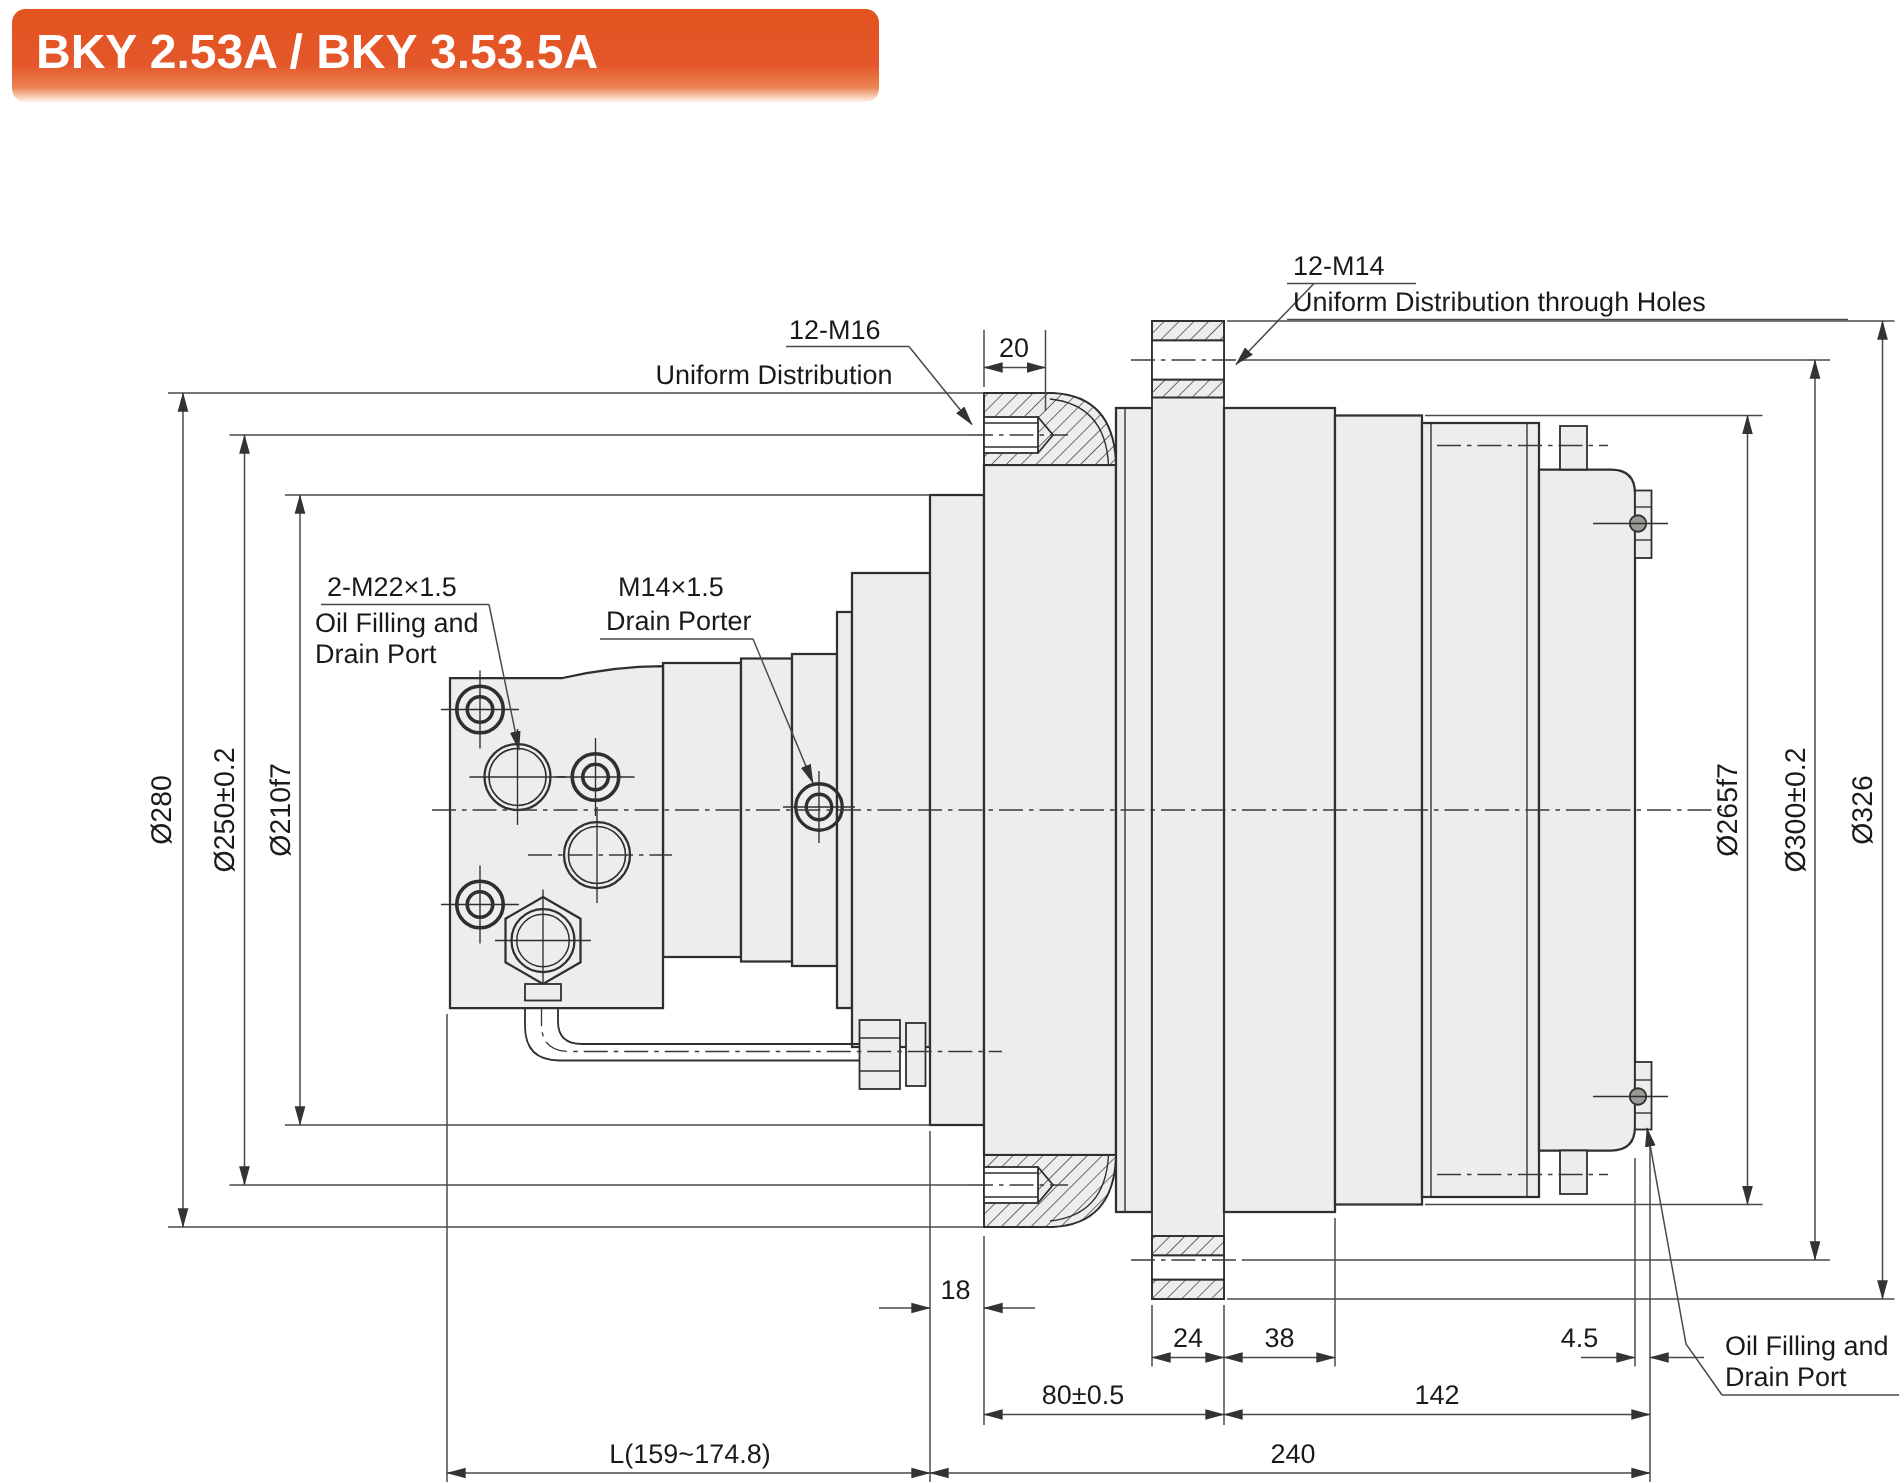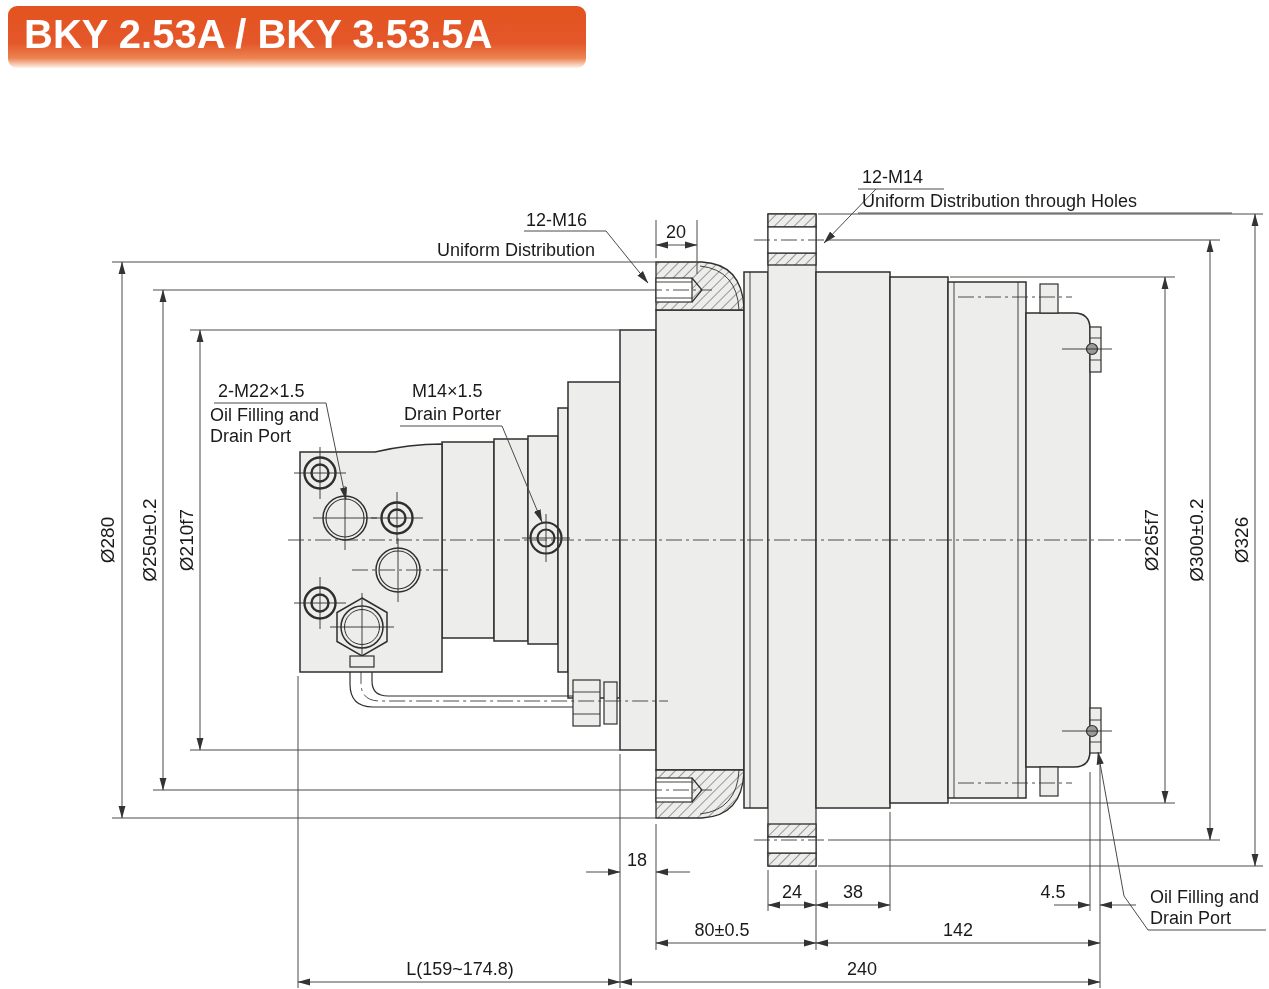--- a/index.html
+++ b/index.html
@@ -1,21 +1,21 @@
 <!DOCTYPE html>
 <html><head>
 <meta charset="utf-8">
 <style>
   html,body{margin:0;padding:0;background:#ffffff;}
   .stage{position:relative;width:1269px;height:989px;background:#ffffff;overflow:hidden;
          font-family:"Liberation Sans","DejaVu Sans",sans-serif;}
   .banner{position:absolute;left:8px;top:6px;width:578px;height:62px;border-radius:9px;
           background:linear-gradient(180deg,#e3531f 0%,#e4572a 60%,#ec8350 84%,#fdf2ea 100%);
           display:flex;align-items:center;}
-  .banner span{color:#ffffff;font-weight:bold;font-size:40px;letter-spacing:0px;padding:0 0 6px 16px;
+  .banner span{color:#ffffff;font-weight:bold;font-size:32px;letter-spacing:0px;padding:0 0 6px 16px;
                font-family:"Liberation Sans","DejaVu Sans",sans-serif;}
   svg text{font-family:"Liberation Sans","DejaVu Sans",sans-serif;font-size:18px;fill:#1a1a1a;}
   svg text.rot{font-size:19px;}
   .body-fill{fill:#ededeb;stroke:#2f2f2f;stroke-width:1.5;}
   .body-thin{fill:#ededeb;stroke:#2f2f2f;stroke-width:1.2;}
   .ln{stroke:#2f2f2f;stroke-width:1.2;fill:none;}
   .thin{stroke:#2f2f2f;stroke-width:0.9;fill:none;}
   .dim{stroke:#4a4a4a;stroke-width:1;fill:none;}
   .cl{stroke:#3a3a3a;stroke-width:0.9;fill:none;stroke-dasharray:16 4 3 4;}
   .hatchf{fill:url(#hatch);stroke:#2f2f2f;stroke-width:1.3;}

